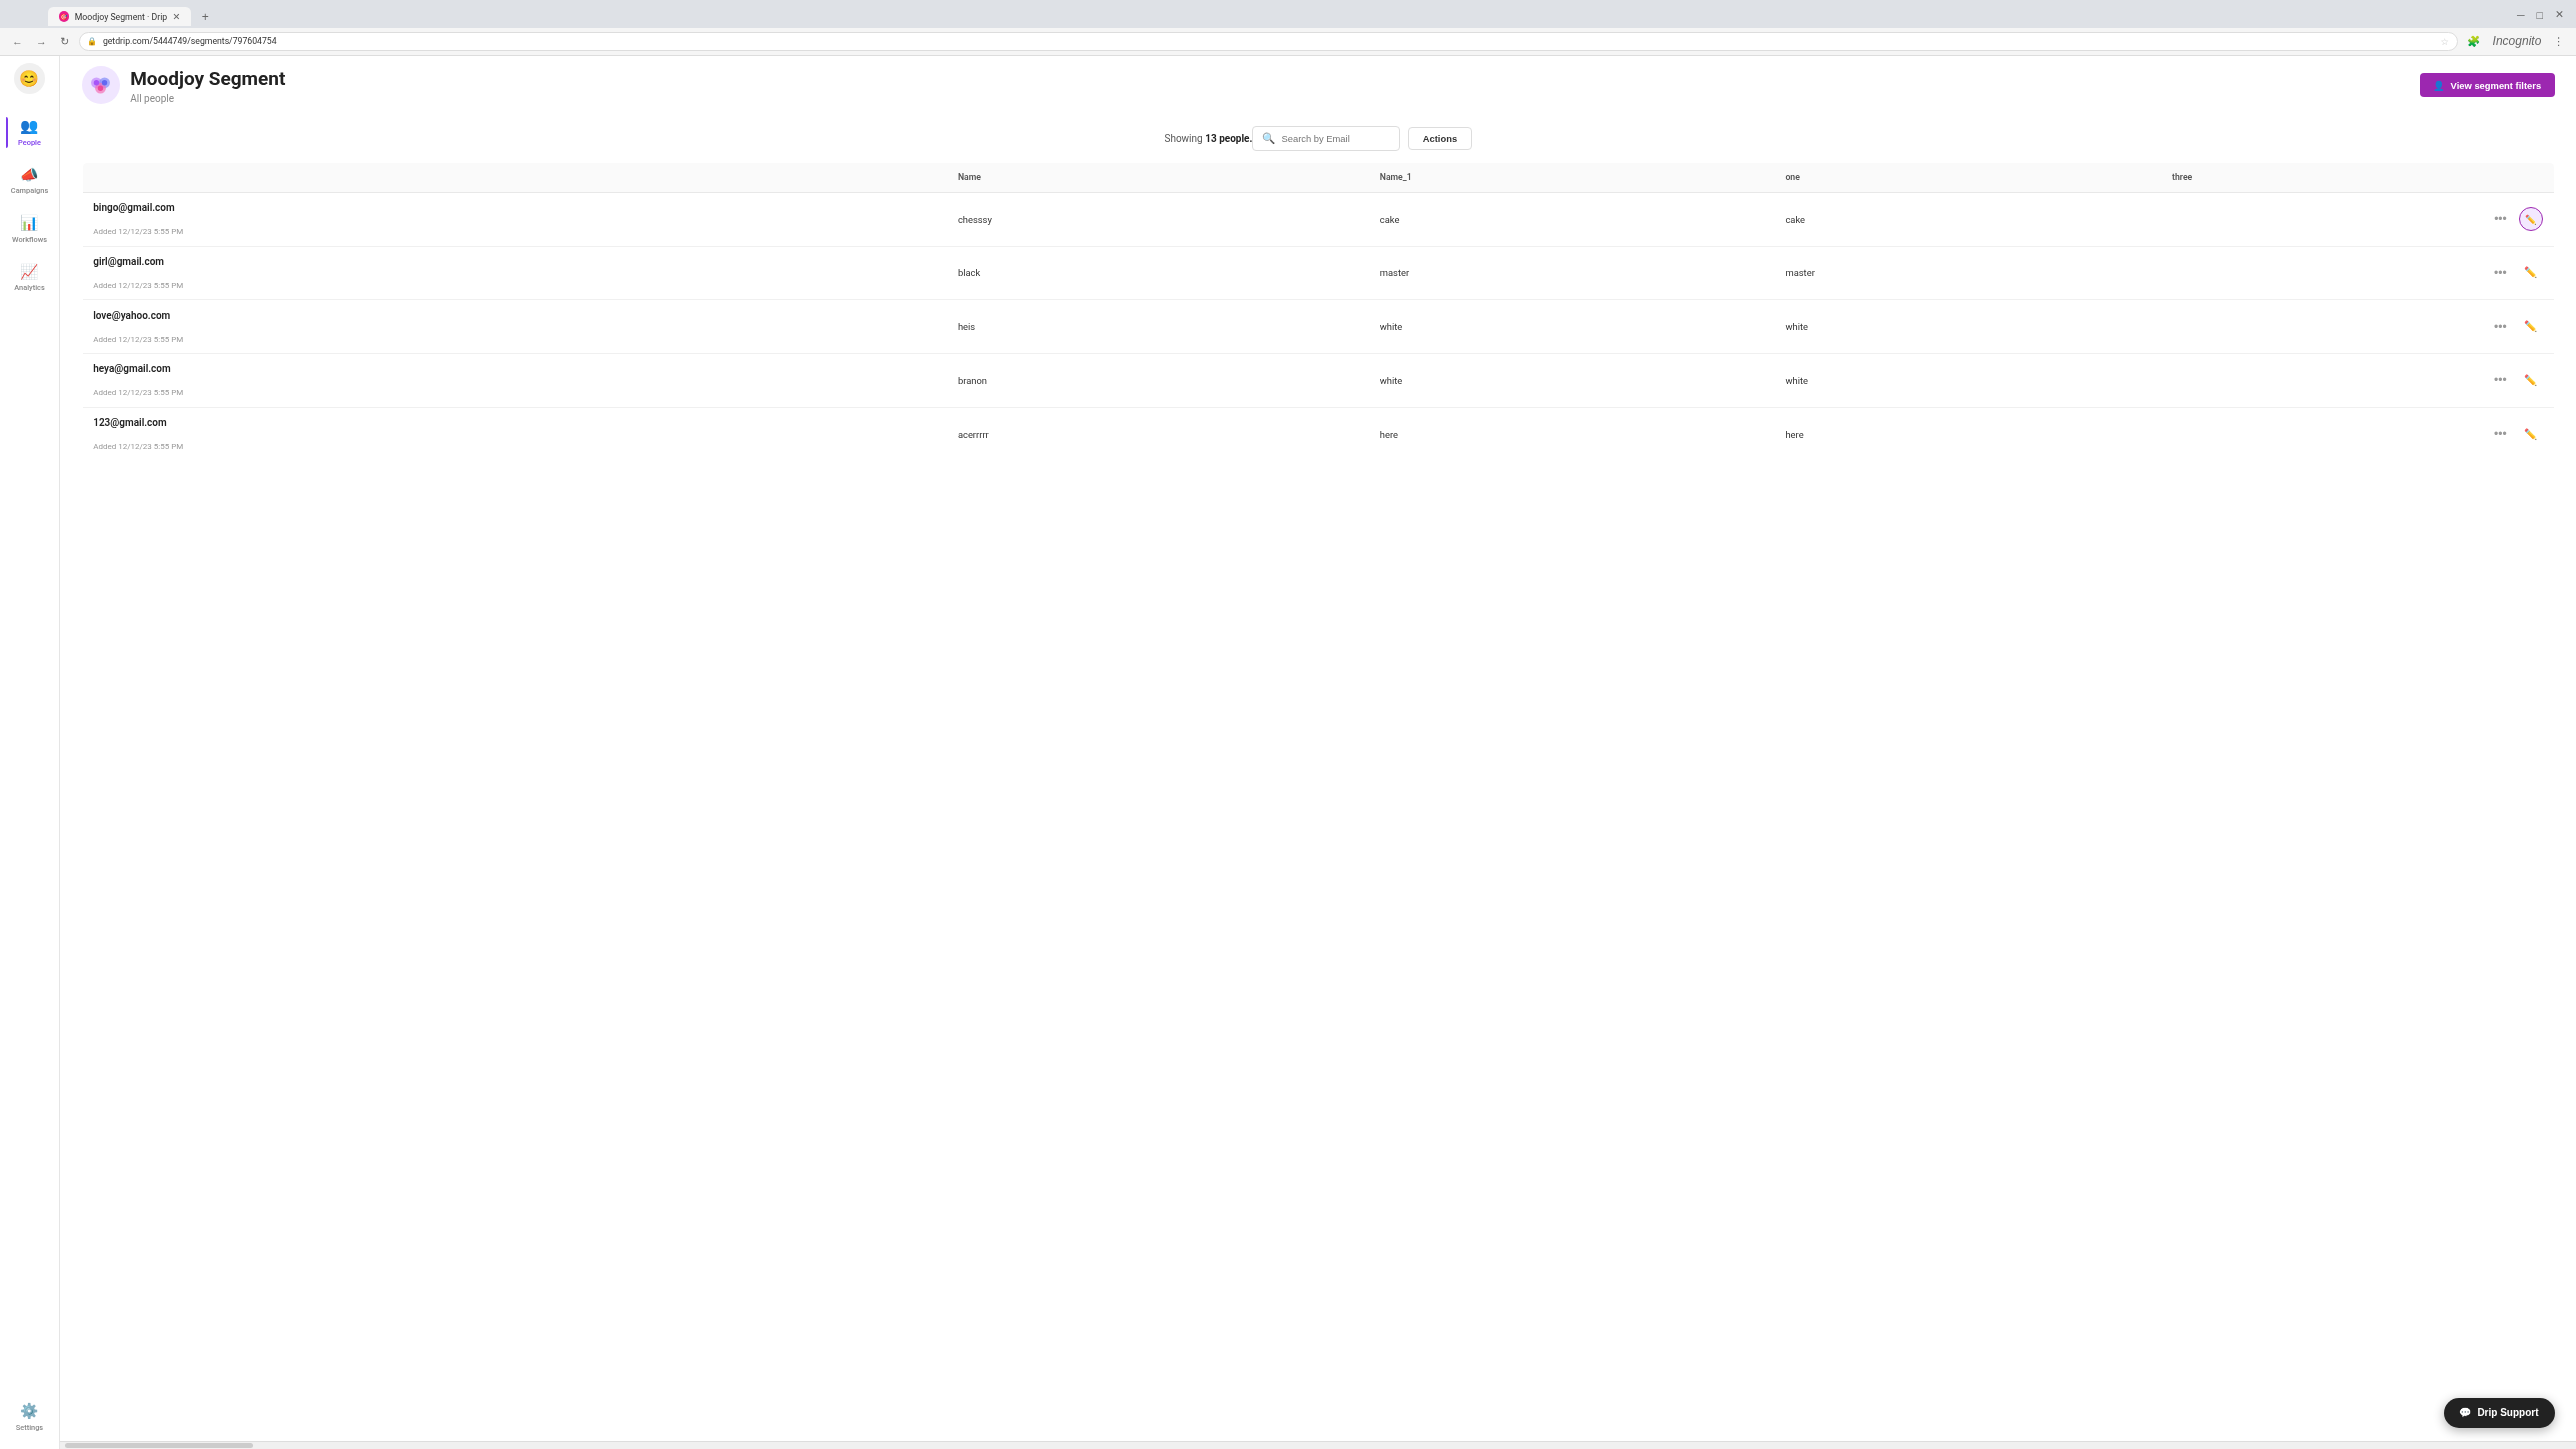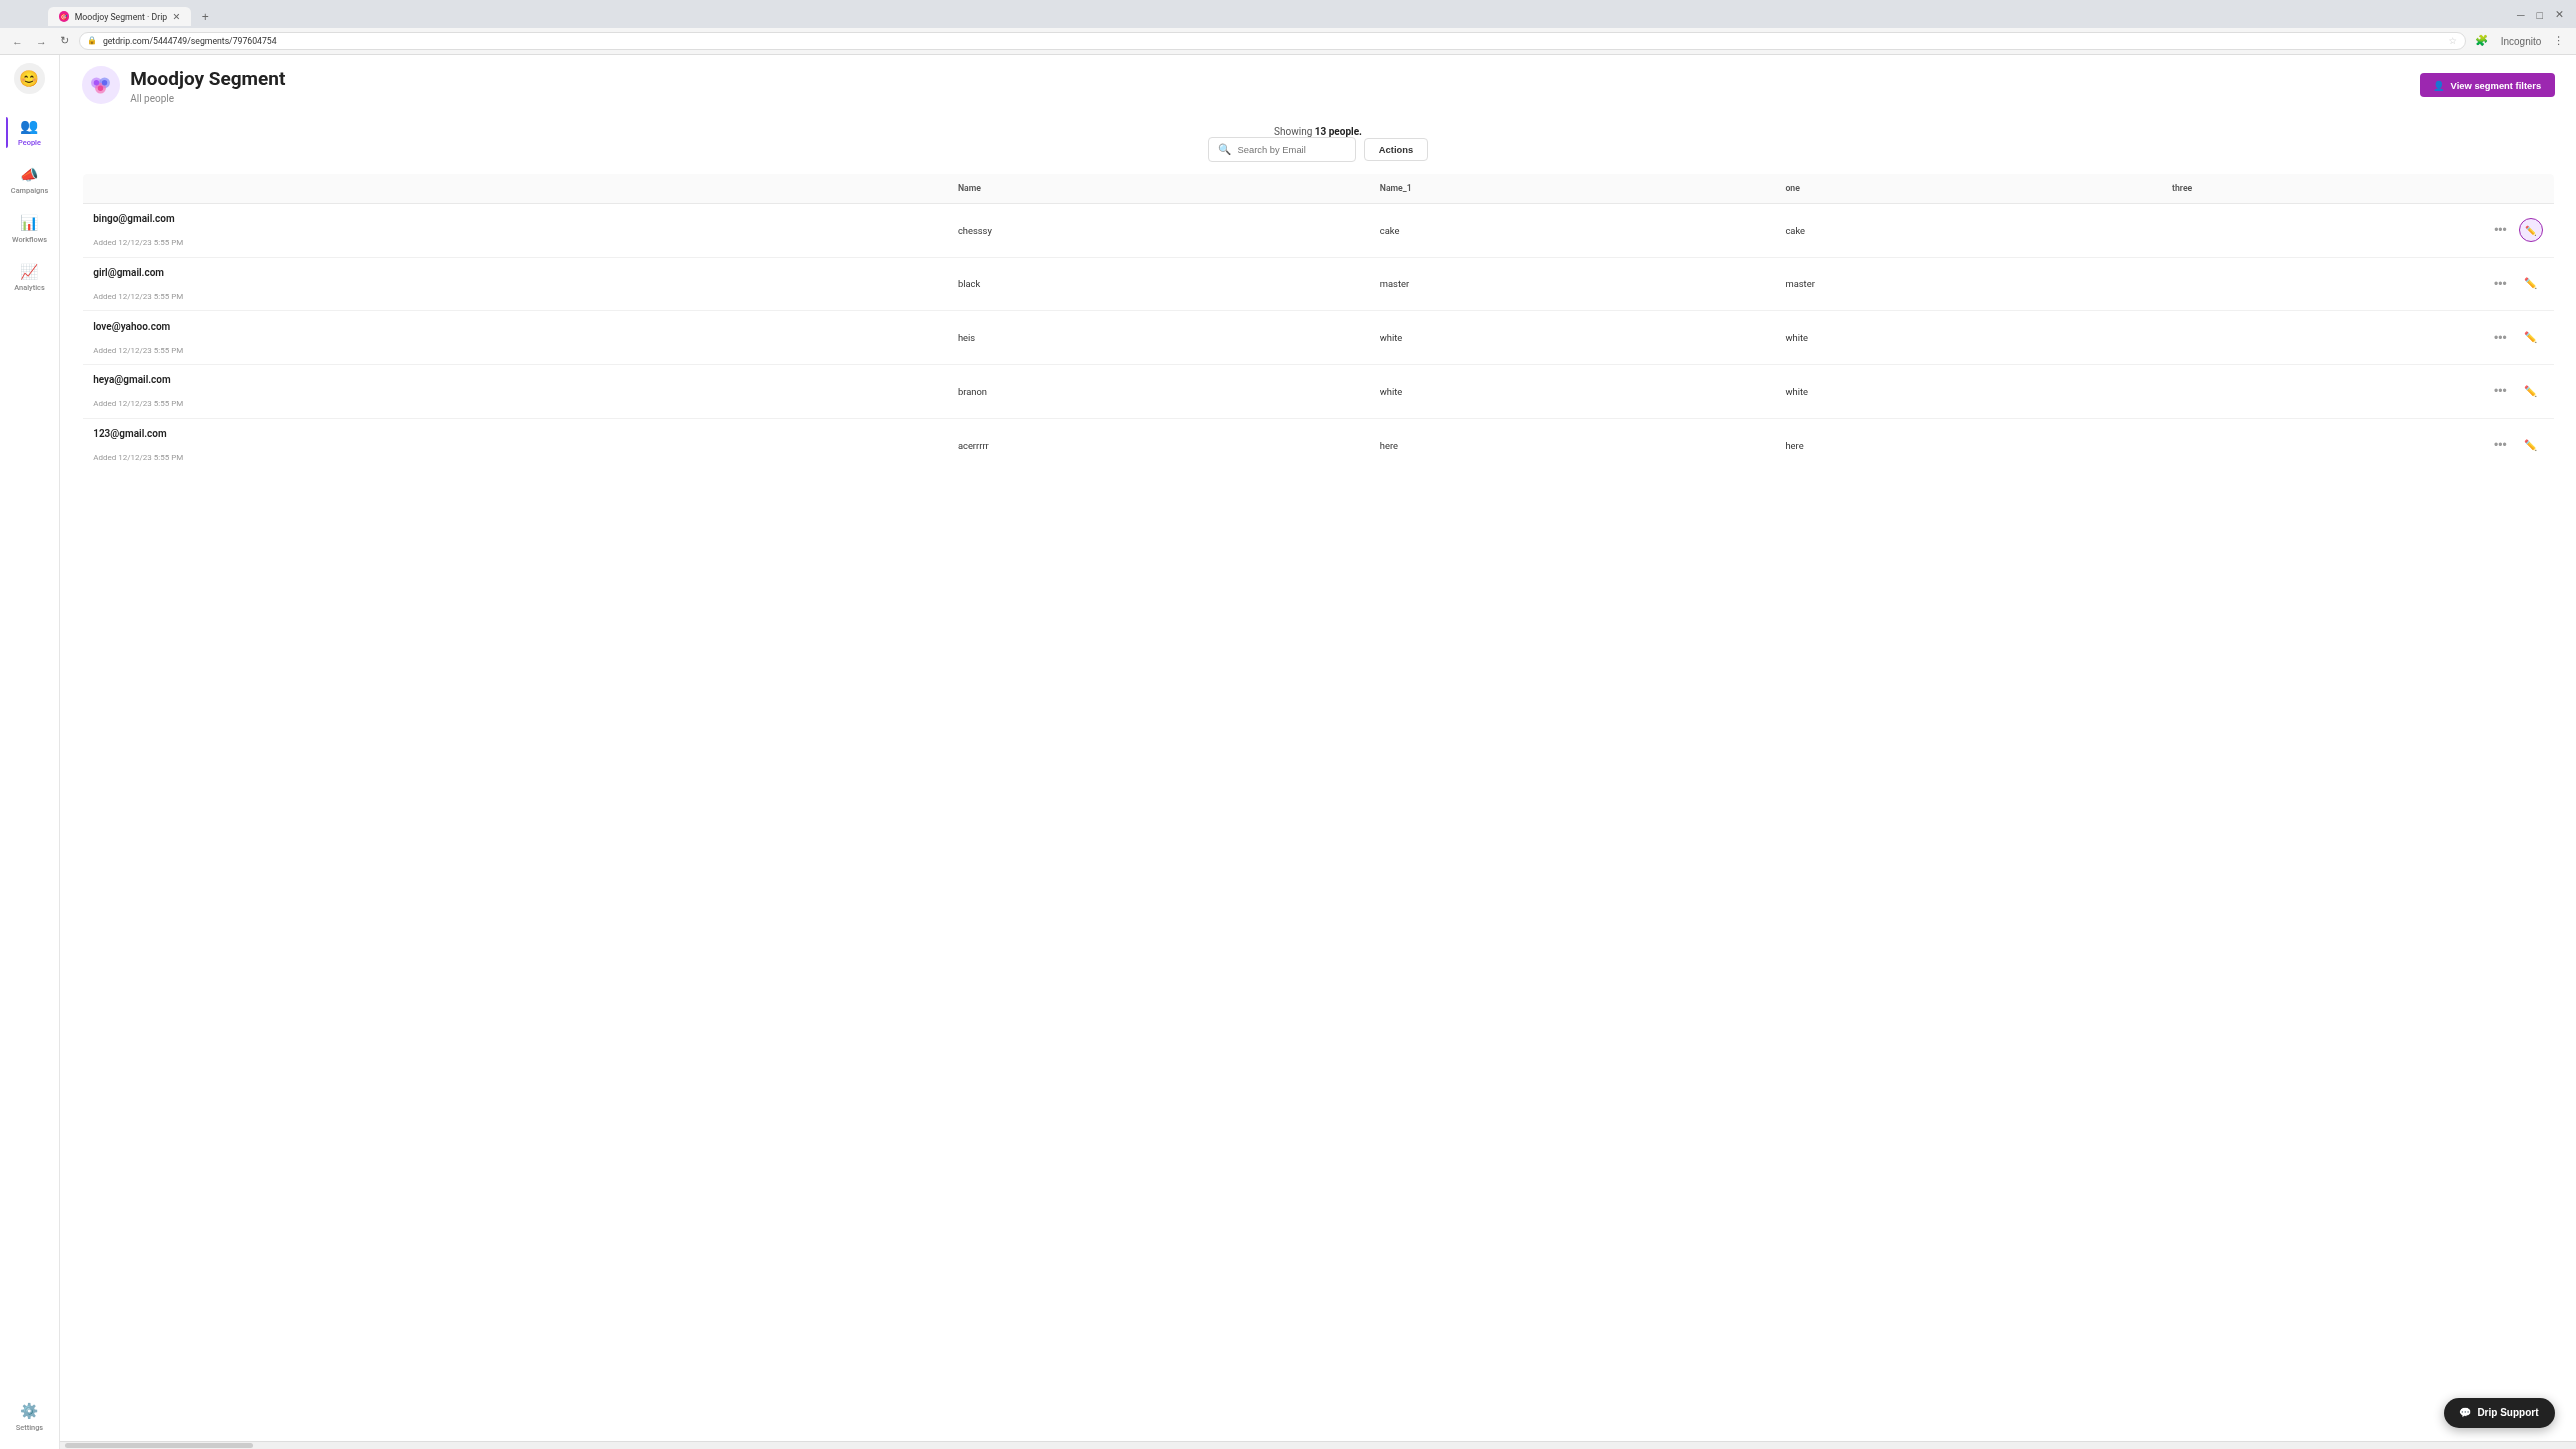--- a/index.html
+++ b/index.html
@@ -208,23 +208,22 @@
       cursor: pointer;
       display: flex;
       align-items: center;
       gap: 5.4px;
     }
 
     
     .toolbar {
       display: flex;
       align-items: center;
-      justify-content: flex-start;
+      justify-content: center;
       margin-bottom: 10.7px;
-      flex-direction: column;
     }
     .showing-text {
       font-size: 10px;
       color: #555;
     }
     .showing-text strong {
       color: #222;
       font-weight: 700;
     }
     .toolbar-right {
@@ -398,21 +397,21 @@
     <button class="nav-btn">→</button>
     <button class="nav-btn">↻</button>
     <div class="address-bar">
       <span class="address-lock">🔒</span>
       <span class="address-url">getdrip.com/5444749/segments/797604754</span>
       <span style="color:#ccc; font-size:9.4px;">☆</span>
     </div>
     <div class="nav-right">
       <button class="nav-icon-btn">🧩</button>
       <button class="nav-icon-btn">
-        <span style="font-size:10px;">Incognito</span>
+        <span style="font-size:12px;font-style:italic;">Incognito</span>
       </button>
       <button class="nav-icon-btn">⋮</button>
     </div>
   </div>
 </div>
 
 <nav class="sidebar">
   <div class="sidebar-logo">😊</div>
 
   <div class="sidebar-item active" style="position:relative;">

